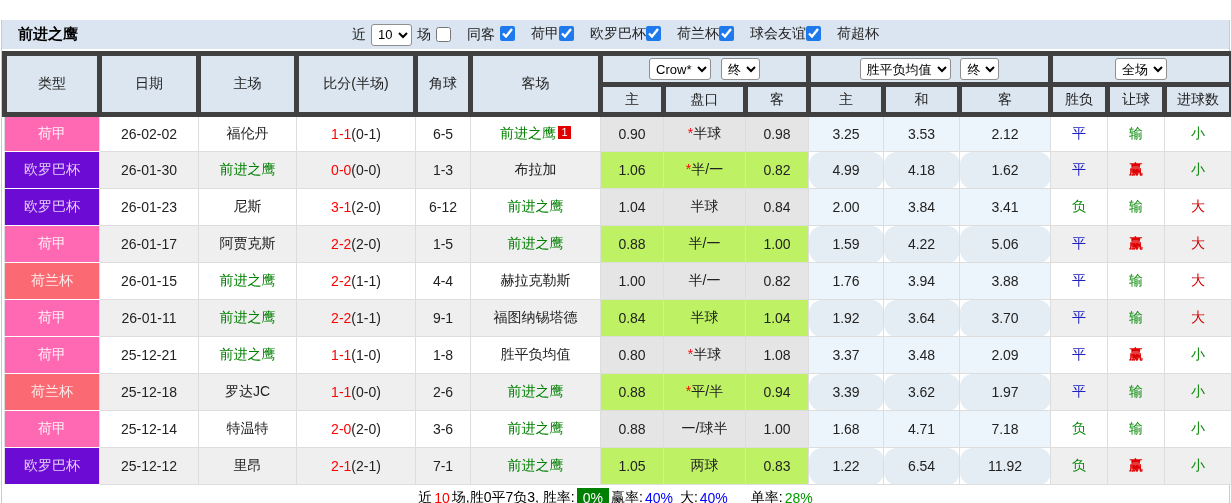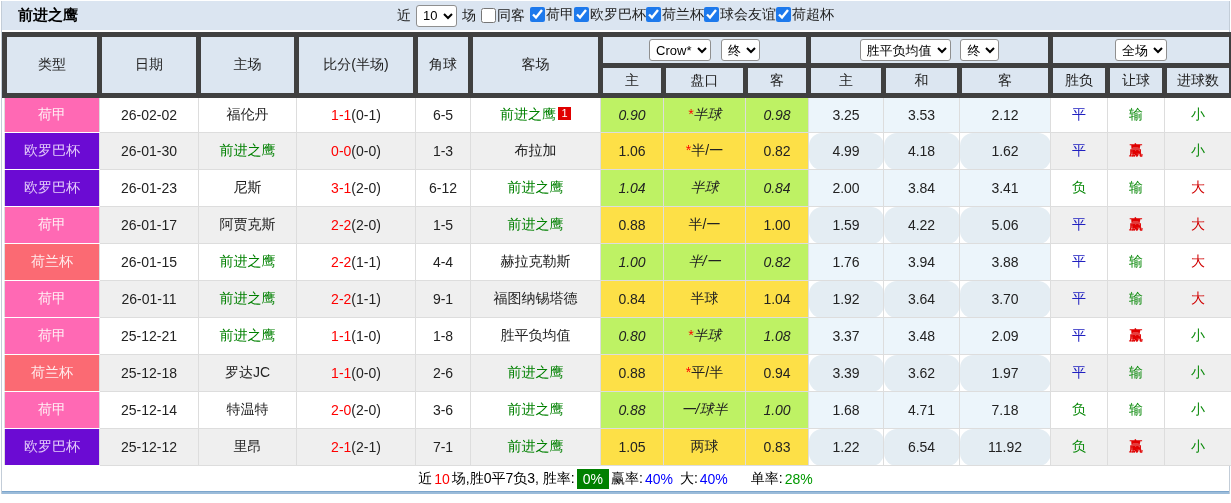--- a/index.html
+++ b/index.html
@@ -1,40 +1,40 @@
 <!DOCTYPE html>
 <html><head>
 <meta charset="utf-8">
 <style>
   * { box-sizing: border-box; margin: 0; padding: 0; }
   html,body { background:#fff; }
   body { font-family: "Liberation Sans", "DejaVu Sans", sans-serif; }
-  .page { width:1231px; height:503px; background:#fff; padding-top:1px; overflow:hidden; }
+  .page { width:1231px; height:503px; background:#fff; padding-top:20px; overflow:hidden; }
   .frame { margin:0 1px; border-left:1px solid #c3cdd8; border-right:1px solid #c3cdd8; }
 
   
   .topbar { height:31px; background:#dbe5f1; position:relative; display:flex; align-items:center;
             justify-content:center; border-bottom:2px solid #fff; }
   .title { position:absolute; left:16px; font-size:15px; font-weight:bold; color:#000; }
   .controls { display:flex; align-items:center; gap:5px; font-size:14px; color:#222; }
   .controls select { font-size:13px; height:22px; border:1px solid #8f8f8f; border-radius:3px; background:#fff; padding:0 2px; }
   .controls input[type=checkbox] { width:15px; height:15px; accent-color:#1d79ec; }
-  .controls label { display:inline-flex; align-items:center; gap:1px; cursor:pointer; }
+  .controls label { display:inline-flex; align-items:center; gap:16px; cursor:pointer; }
 
   
   table { width:100%; border-collapse:collapse; table-layout:fixed; }
   thead th { background:#dce6f1; border:5px solid #404040; font-weight:normal; font-size:14px; color:#222; height:30px; text-align:center; }
   thead .sel-row th { height:31px; }
   thead select { font-size:13px; height:22px; border:1px solid #8f8f8f; border-radius:3px; background:#fff; margin:0 3px; padding:0 2px; }
   tbody td { height:37px; text-align:center; font-size:14px; color:#222;
              border:1px solid #ddd; overflow:hidden; white-space:nowrap; }
   tr.odd  td { background:#fff; }
   tr.even td { background:#efefef; }
-  tr.odd  td.crow { background:#bef264;font-style:italic; }
-  tr.even td.crow { background:#fde047; }
+  tr.odd  td.crow { background:#e5e5e5; }
+  tr.even td.crow { background:#bef264; }
   tr.odd  td.mean { background:#ecf5fb;margin-left:12px; }
   tr.even td.mean { background:#e4edf3;border-radius:13px; }
   td.type { border-bottom:1px solid #fff; border-top:1px solid #fff; }
   .self { color:#008000; }
   .red  { color:#f00; }
   .blue { color:#00f; }
   .green{ color:#090; }
   .badge-red { display:inline-block; background:#e00000; color:#fff; font-size:11px; line-height:13px;
                min-width:13px; padding:0 1px; margin-left:2px; vertical-align:2px; text-align:center; }
 

